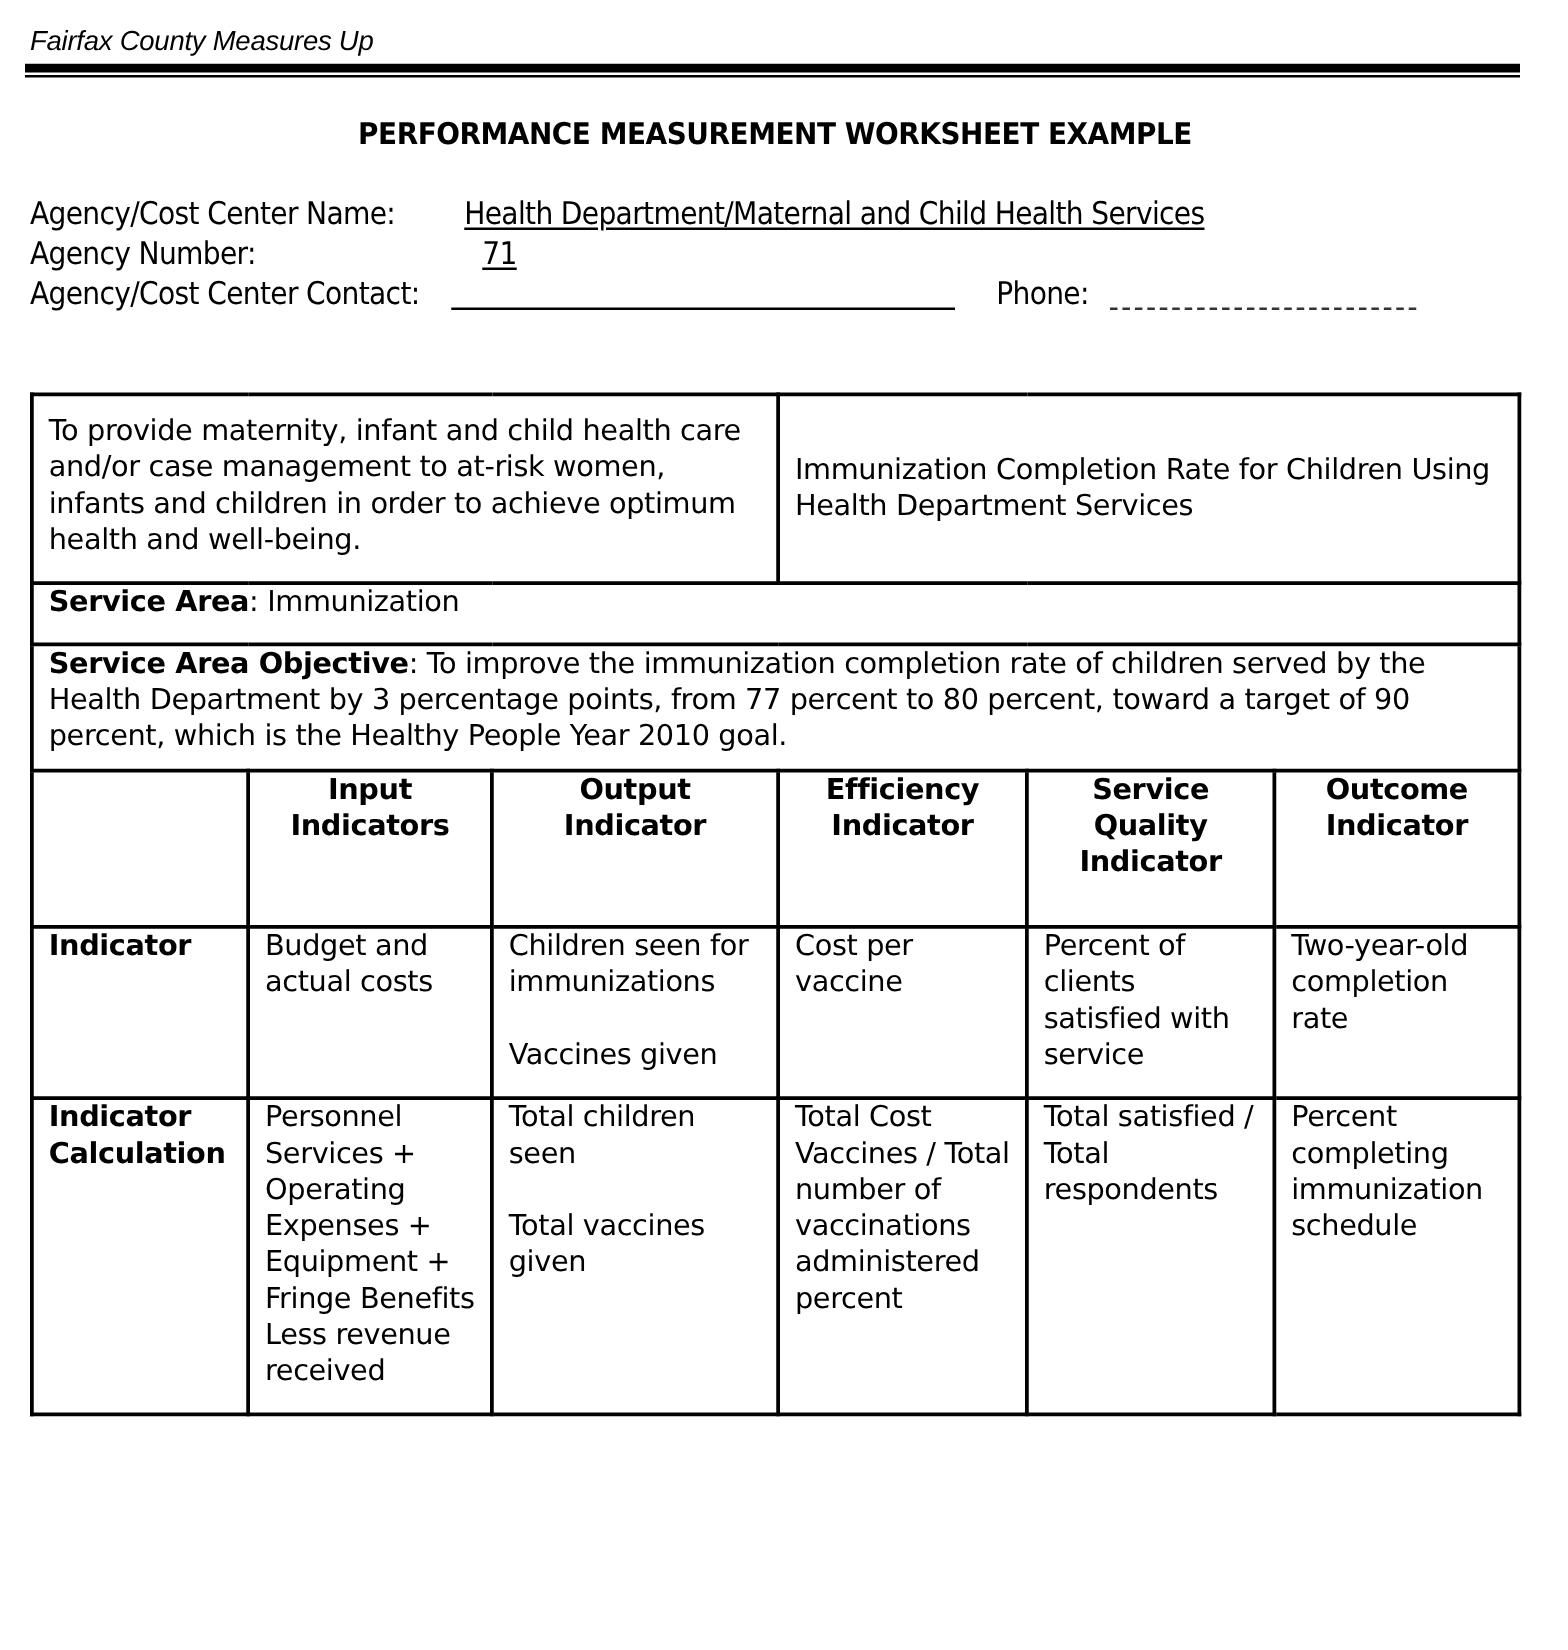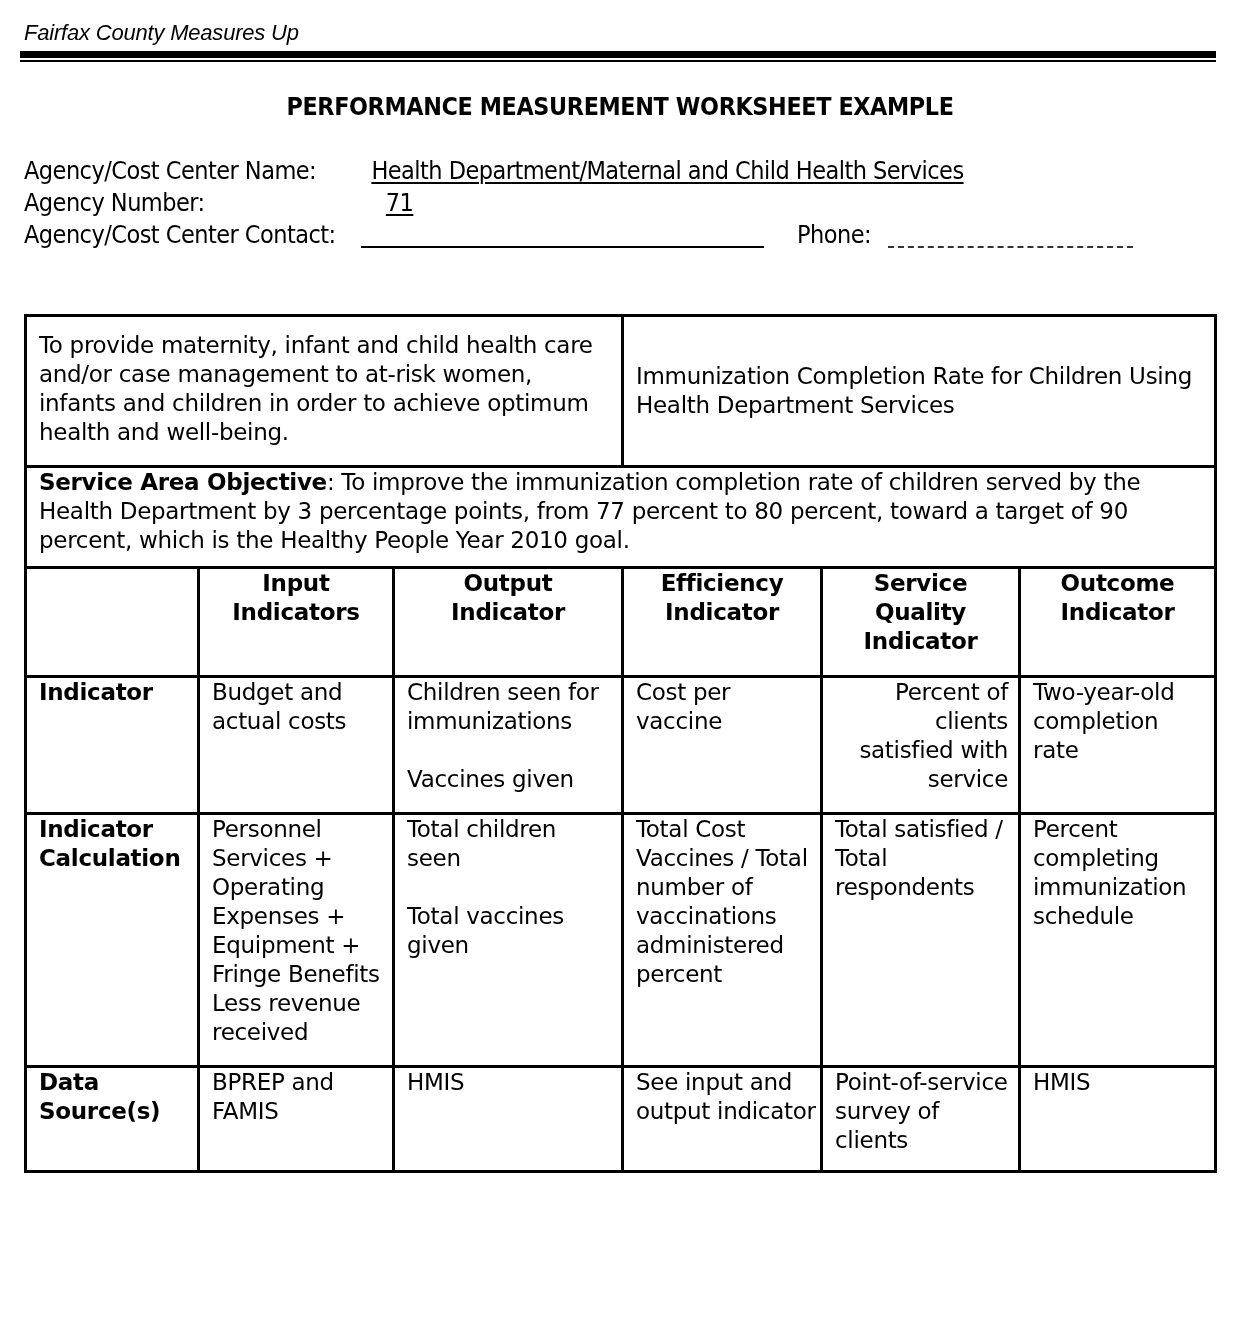--- a/index.html
+++ b/index.html
@@ -76,57 +76,52 @@
       <col style="width:229px">
       <col style="width:199px">
       <col style="width:198px">
       <col style="width:196px">
   </colgroup>
   <tbody>
   <tr class="goal-body">
     <td colspan="3" class="goal-text">To provide maternity, infant and child health care and/or case management to at-risk women, infants and children in order to achieve optimum health and well-being.</td>
     <td colspan="3" class="outcome-text">Immunization Completion Rate for Children Using Health Department Services</td>
   </tr>
+  <tr class="sa">
+    <td colspan="6"><span class="b">Service Area</span><span>: Immunization</span></td>
+  </tr>
   <tr class="sao">
     <td colspan="6"><span class="b">Service Area Objective</span><span>: To improve the immunization completion rate of children served by the Health Department by 3 percentage points, from 77 percent to 80 percent, toward a target of 90 percent, which is the Healthy People Year 2010 goal.</span></td>
   </tr>
   <tr class="ind-head">
     <td></td>
-    <td style="padding:0 26px 4px;">Input Indicators</td>
+    <td style="padding:0 26px 20px;">Input Indicators</td>
     <td style="padding:0 50px 4px;text-align:center;">Output Indicator</td>
     <td style="padding:0 30px 4px;">Efficiency Indicator</td>
     <td style="padding:0 40px 4px;">Service Quality Indicator</td>
     <td style="padding:0 34px 4px;">Outcome Indicator</td>
   </tr>
   <tr class="ind-row">
     <td class="b">Indicator</td>
     <td style="padding-right:40px;">Budget and actual costs</td>
     <td>
       <span>Children seen for immunizations</span>
       <span class="gap"></span>
       <span>Vaccines given</span>
     </td>
     <td style="padding-right:80px;">Cost per vaccine</td>
-    <td style="padding-right:10px;text-align:right;">Percent of clients satisfied with service</td>
+    <td style="padding-right:10px;">Percent of clients satisfied with service</td>
     <td style="padding-right:6px;">Two-year-old completion rate</td>
   </tr>
   <tr class="calc-row">
     <td class="b" style="padding-right:4px;">Indicator Calculation</td>
     <td style="padding-right:8px;border-radius:27px;">Personnel Services + Operating Expenses + Equipment + Fringe Benefits Less revenue received</td>
     <td style="padding-right:6px;">
       <span>Total children seen</span>
       <span class="gap"></span>
       <span style="display:block; padding-right:50px;">Total vaccines given</span>
     </td>
     <td style="padding-right:6px;">Total Cost Vaccines / Total number of vaccinations administered percent</td>
     <td style="padding-right:6px;">Total satisfied / Total respondents</td>
     <td style="padding-right:6px;">Percent completing immunization schedule</td>
   </tr>
-  <tr class="src-row">
-    <td class="b" style="padding-right:30px;">Data Source(s)</td>
-    <td style="padding-right:50px;">BPREP and FAMIS</td>
-    <td>HMIS</td>
-    <td style="padding-right:4px;">See input and output indicator</td>
-    <td style="padding-right:8px;">Point-of-service survey of clients</td>
-    <td>HMIS</td>
-  </tr>
 </tbody>
   </table>
 
 </body></html>

